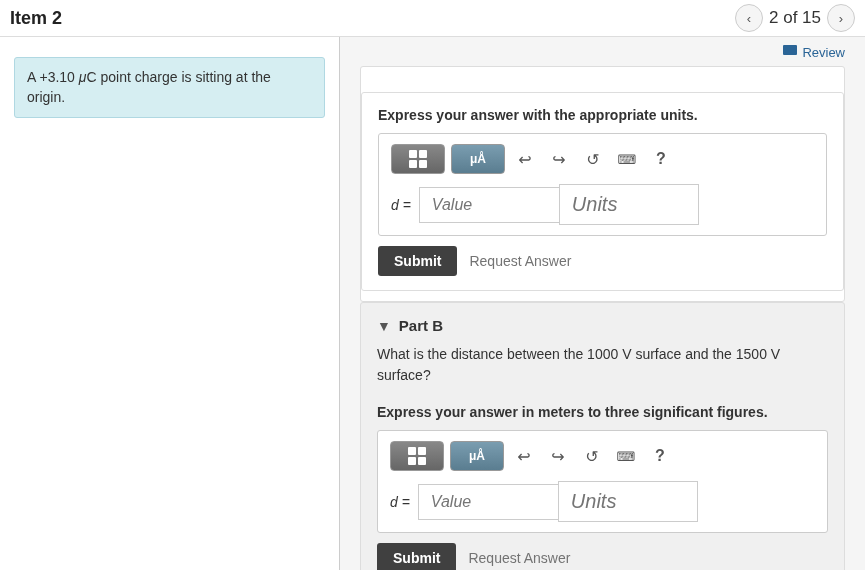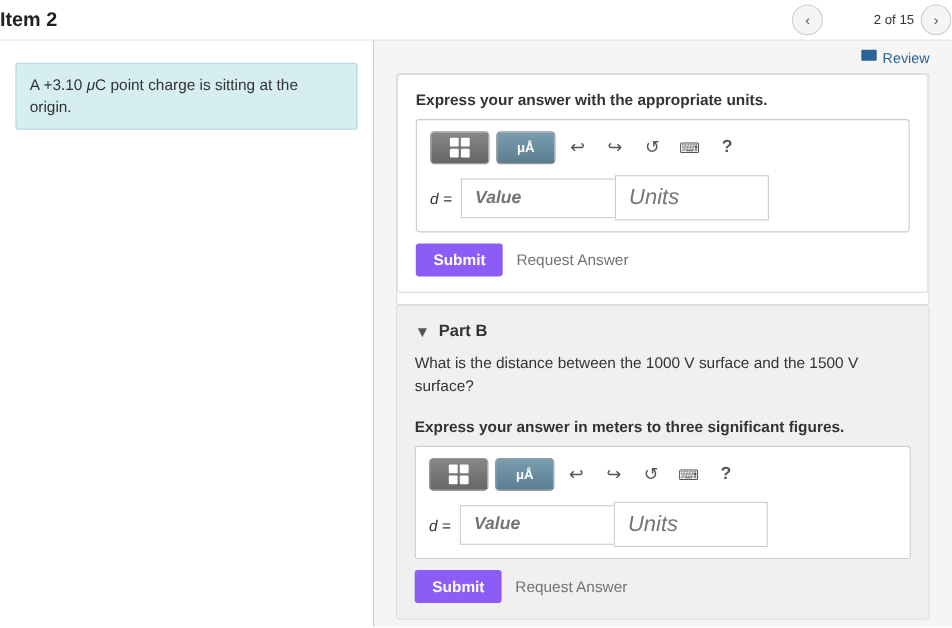--- a/index.html
+++ b/index.html
@@ -3,21 +3,21 @@
   <meta charset="utf-8">
   <style>
     * { box-sizing: border-box; margin: 0; padding: 0; }
     body { font-family: Arial, sans-serif; font-size: 14px; background: #fff; color: #333; width: 865px; min-height: 571px; overflow: hidden; }
 
     
     .header {
       display: flex;
       align-items: center;
       justify-content: space-between;
-      padding: 4px 0;
+      padding: 4px 10px;
       border-bottom: 1px solid #ddd;
       background: #fff;
     }
     .header-title {
       font-size: 18px;
       font-weight: bold;
       color: #222;
     }
     .header-nav {
       display: flex;
@@ -31,23 +31,22 @@
       border-radius: 50%;
       background: #f5f5f5;
       cursor: pointer;
       display: flex;
       align-items: center;
       justify-content: center;
       font-size: 13px;
       color: #555;
     }
     .nav-count {
-      font-size: 12px;
-      color: #333;
-      margin-left: 40px;
+      font-size: 17px;
+      color: #333;
     }
 
     
     .main-layout {
       display: flex;
       height: calc(571px - 38px);
     }
 
     
     .left-panel {
@@ -100,20 +99,21 @@
       border-radius: 1px;
     }
 
     
     .section {
       background: #fff;
       border: 1px solid #ddd;
       border-radius: 3px;
       padding: 14px 16px;
       margin-bottom: 10px;
+      margin-top: 25px;
     }
     .section-prompt {
       font-size: 14px;
       margin-bottom: 10px;
       color: #333;
     }
     .section-prompt strong { font-weight: bold; }
 
     
     .answer-box {
@@ -188,42 +188,41 @@
     .value-input {
       border: 1px solid #ccc;
       border-right: none;
       padding: 8px 12px;
       font-size: 16px;
       font-style: italic;
       color: #0f766e;
       width: 140px;
       outline: none;
       background: #fff;
-      font-weight: bold;
     }
     .units-input {
       border: 1px solid #ccc;
       padding: 8px 12px;
       font-size: 20px;
       font-style: italic;
       color: #aaa;
       width: 140px;
       outline: none;
       background: #fff;
     }
 
     
     .action-row {
       display: flex;
       align-items: center;
       gap: 12px;
       margin-top: 2px;
     }
     .submit-btn {
-      background: #8b5cf6;
+      background: #404040;
       color: #fff;
       border: none;
       border-radius: 3px;
       padding: 7px 16px;
       font-size: 14px;
       cursor: pointer;
       font-weight: bold;
     }
     .request-link {
       color: #737373;

